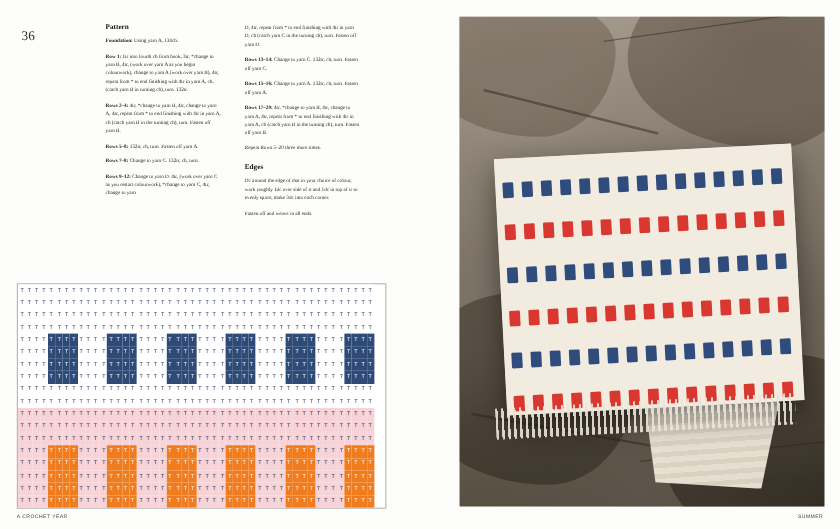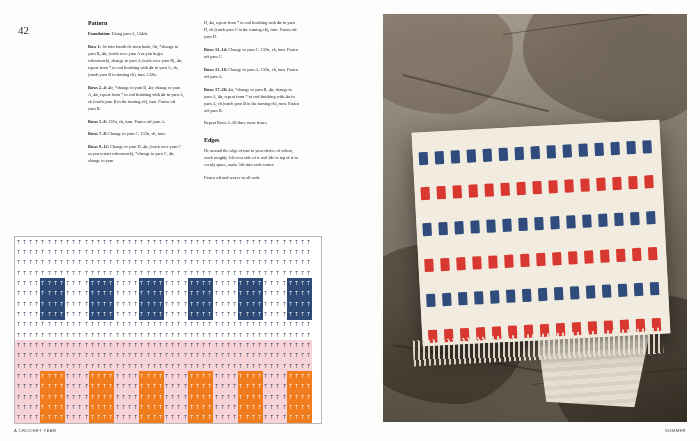--- a/index.html
+++ b/index.html
@@ -60,21 +60,21 @@
   .chartrow{display:flex;height:10.33px;}
   .cell{width:6.2px;height:10.33px;display:flex;align-items:center;justify-content:center;
         font-size:5px;line-height:1;color:#2a2a46;font-family:"Liberation Sans",sans-serif;}
   .cell span{transform:scale(.9);}
 </style>
 </head>
 <body>
 
 <div class="page">
 
-  <div class="folio folio-left">42</div>
+  <div class="folio folio-left">36</div>
   <div class="folio folio-right">57</div>
 
   <div class="textblock">
     <div class="col col-a">
       <div class="secthead">Pattern</div>
       <p class="para"><b>Foundation:</b><span> Using yarn A, 134ch.</span></p>
       <p class="para"><b>Row 1:</b><span> 1tr into fourth ch from hook, 3tr, *change to yarn B, 4tr, (work over yarn A as you begin colourwork), change to yarn A (work over yarn B), 4tr, repeat from * to end finishing with 4tr in yarn A, ch, (catch yarn B in turning ch), turn. 132tr.</span></p>
       <p class="para"><b>Rows 2–4:</b><span> 4tr, *change to yarn B, 4tr, change to yarn A, 4tr, repeat from * to end finishing with 4tr in yarn A, ch (catch yarn B in the turning ch), turn. Fasten off yarn B.</span></p>
       <p class="para"><b>Rows 5–8:</b><span> 132tr, ch, turn. Fasten off yarn A.</span></p>
       <p class="para"><b>Rows 7–8:</b><span> Change to yarn C. 132tr, ch, turn.</span></p>

